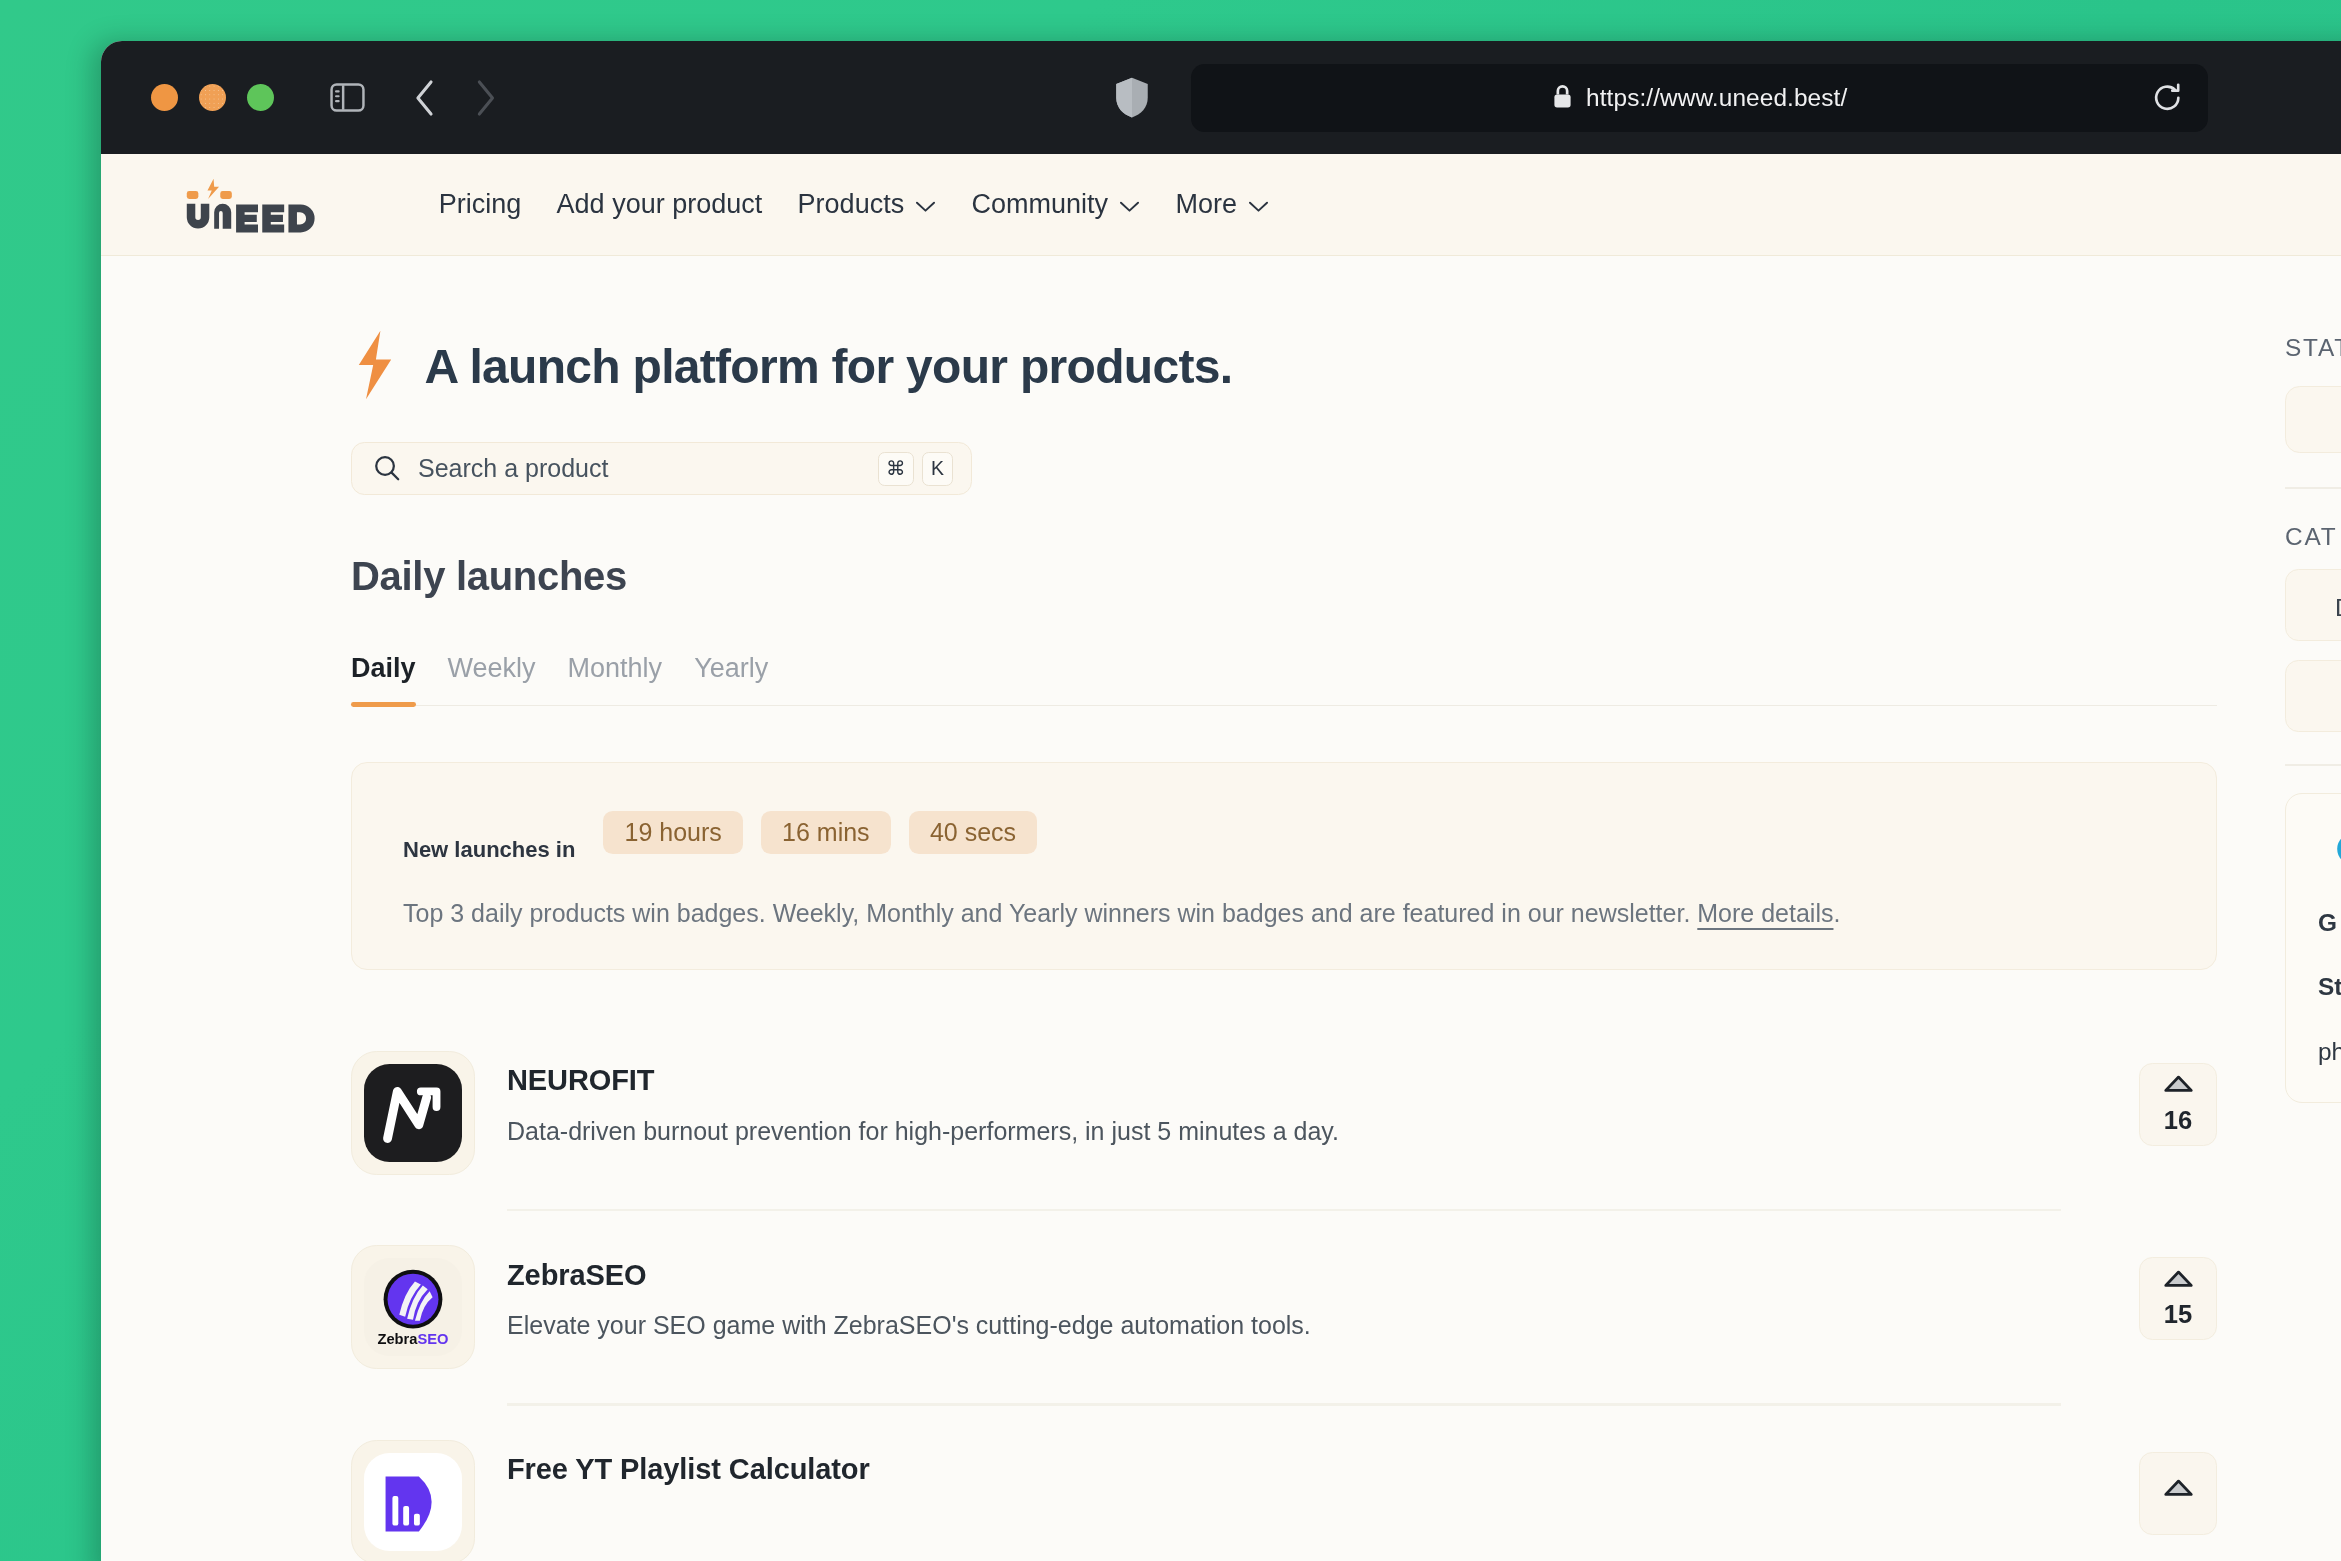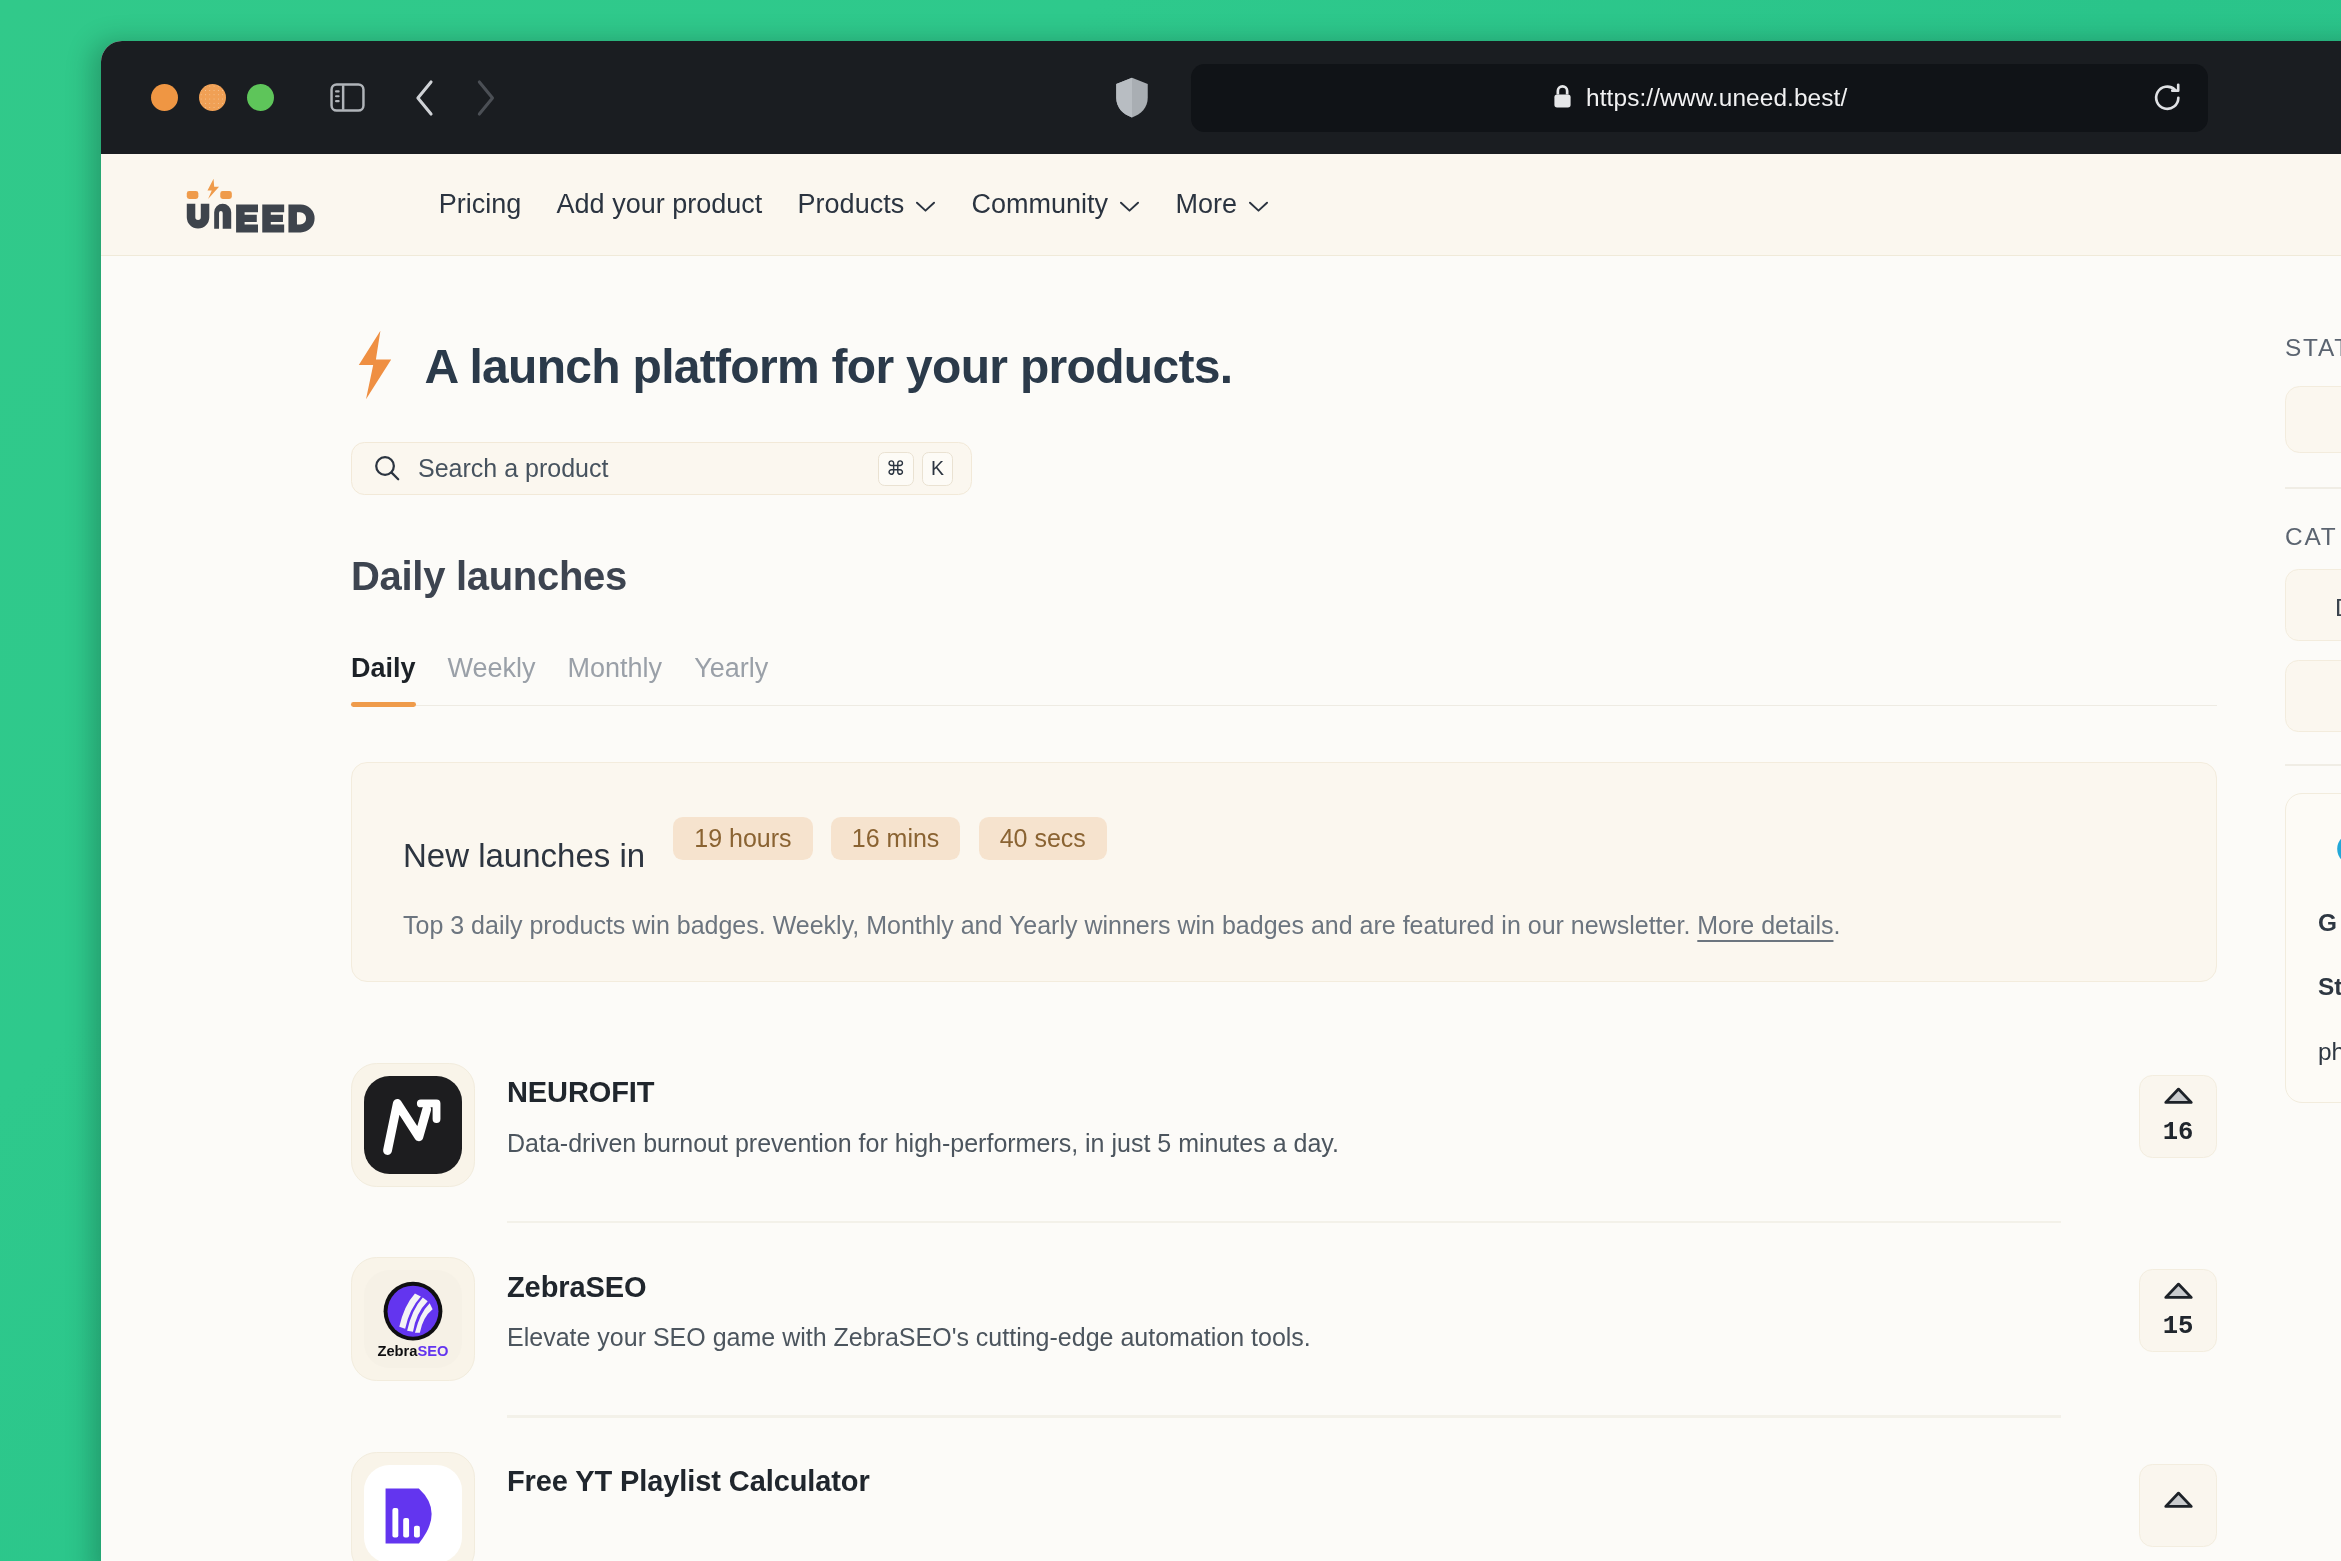--- a/index.html
+++ b/index.html
@@ -218,22 +218,22 @@
   .banner {
     margin-top: 56px;
     width: 1866px;
     background: #fbf7ef;
     border: 1.2px solid #f3ecdd;
     border-radius: 16px;
     padding: 38px 48px 38px 51px;
   }
   .banner-top { display: flex; align-items: center; gap: 18.3px; }
   .banner-title {
-    font-size: 33px;
-    font-weight: 400;
+    font-size: 22px;
+    font-weight: 700;
     color: #2d3540;
     white-space: nowrap;
     margin-right: 9.8px;
     margin-top: 36px;
   }
   .chip {
     background: #f6e3ce;
     border-radius: 9.8px;
     padding: 7px 21px;
     font-size: 25px;
@@ -302,21 +302,20 @@
     flex-direction: column;
     align-items: center;
     justify-content: center;
     gap: 9.8px;
     cursor: pointer;
   }
   .upvote-count {
     font-size: 25.6px;
     font-weight: 600;
     color: #20262d;
-    font-family: Liberation Mono, monospace;
   }
 
   .row-divider {
     margin: 34px 0 0 156px;
     width: 1554px;
     height: 2.4px;
     background: #f3f1e9;
   }
   .row-gap { height: 34px; }
 

